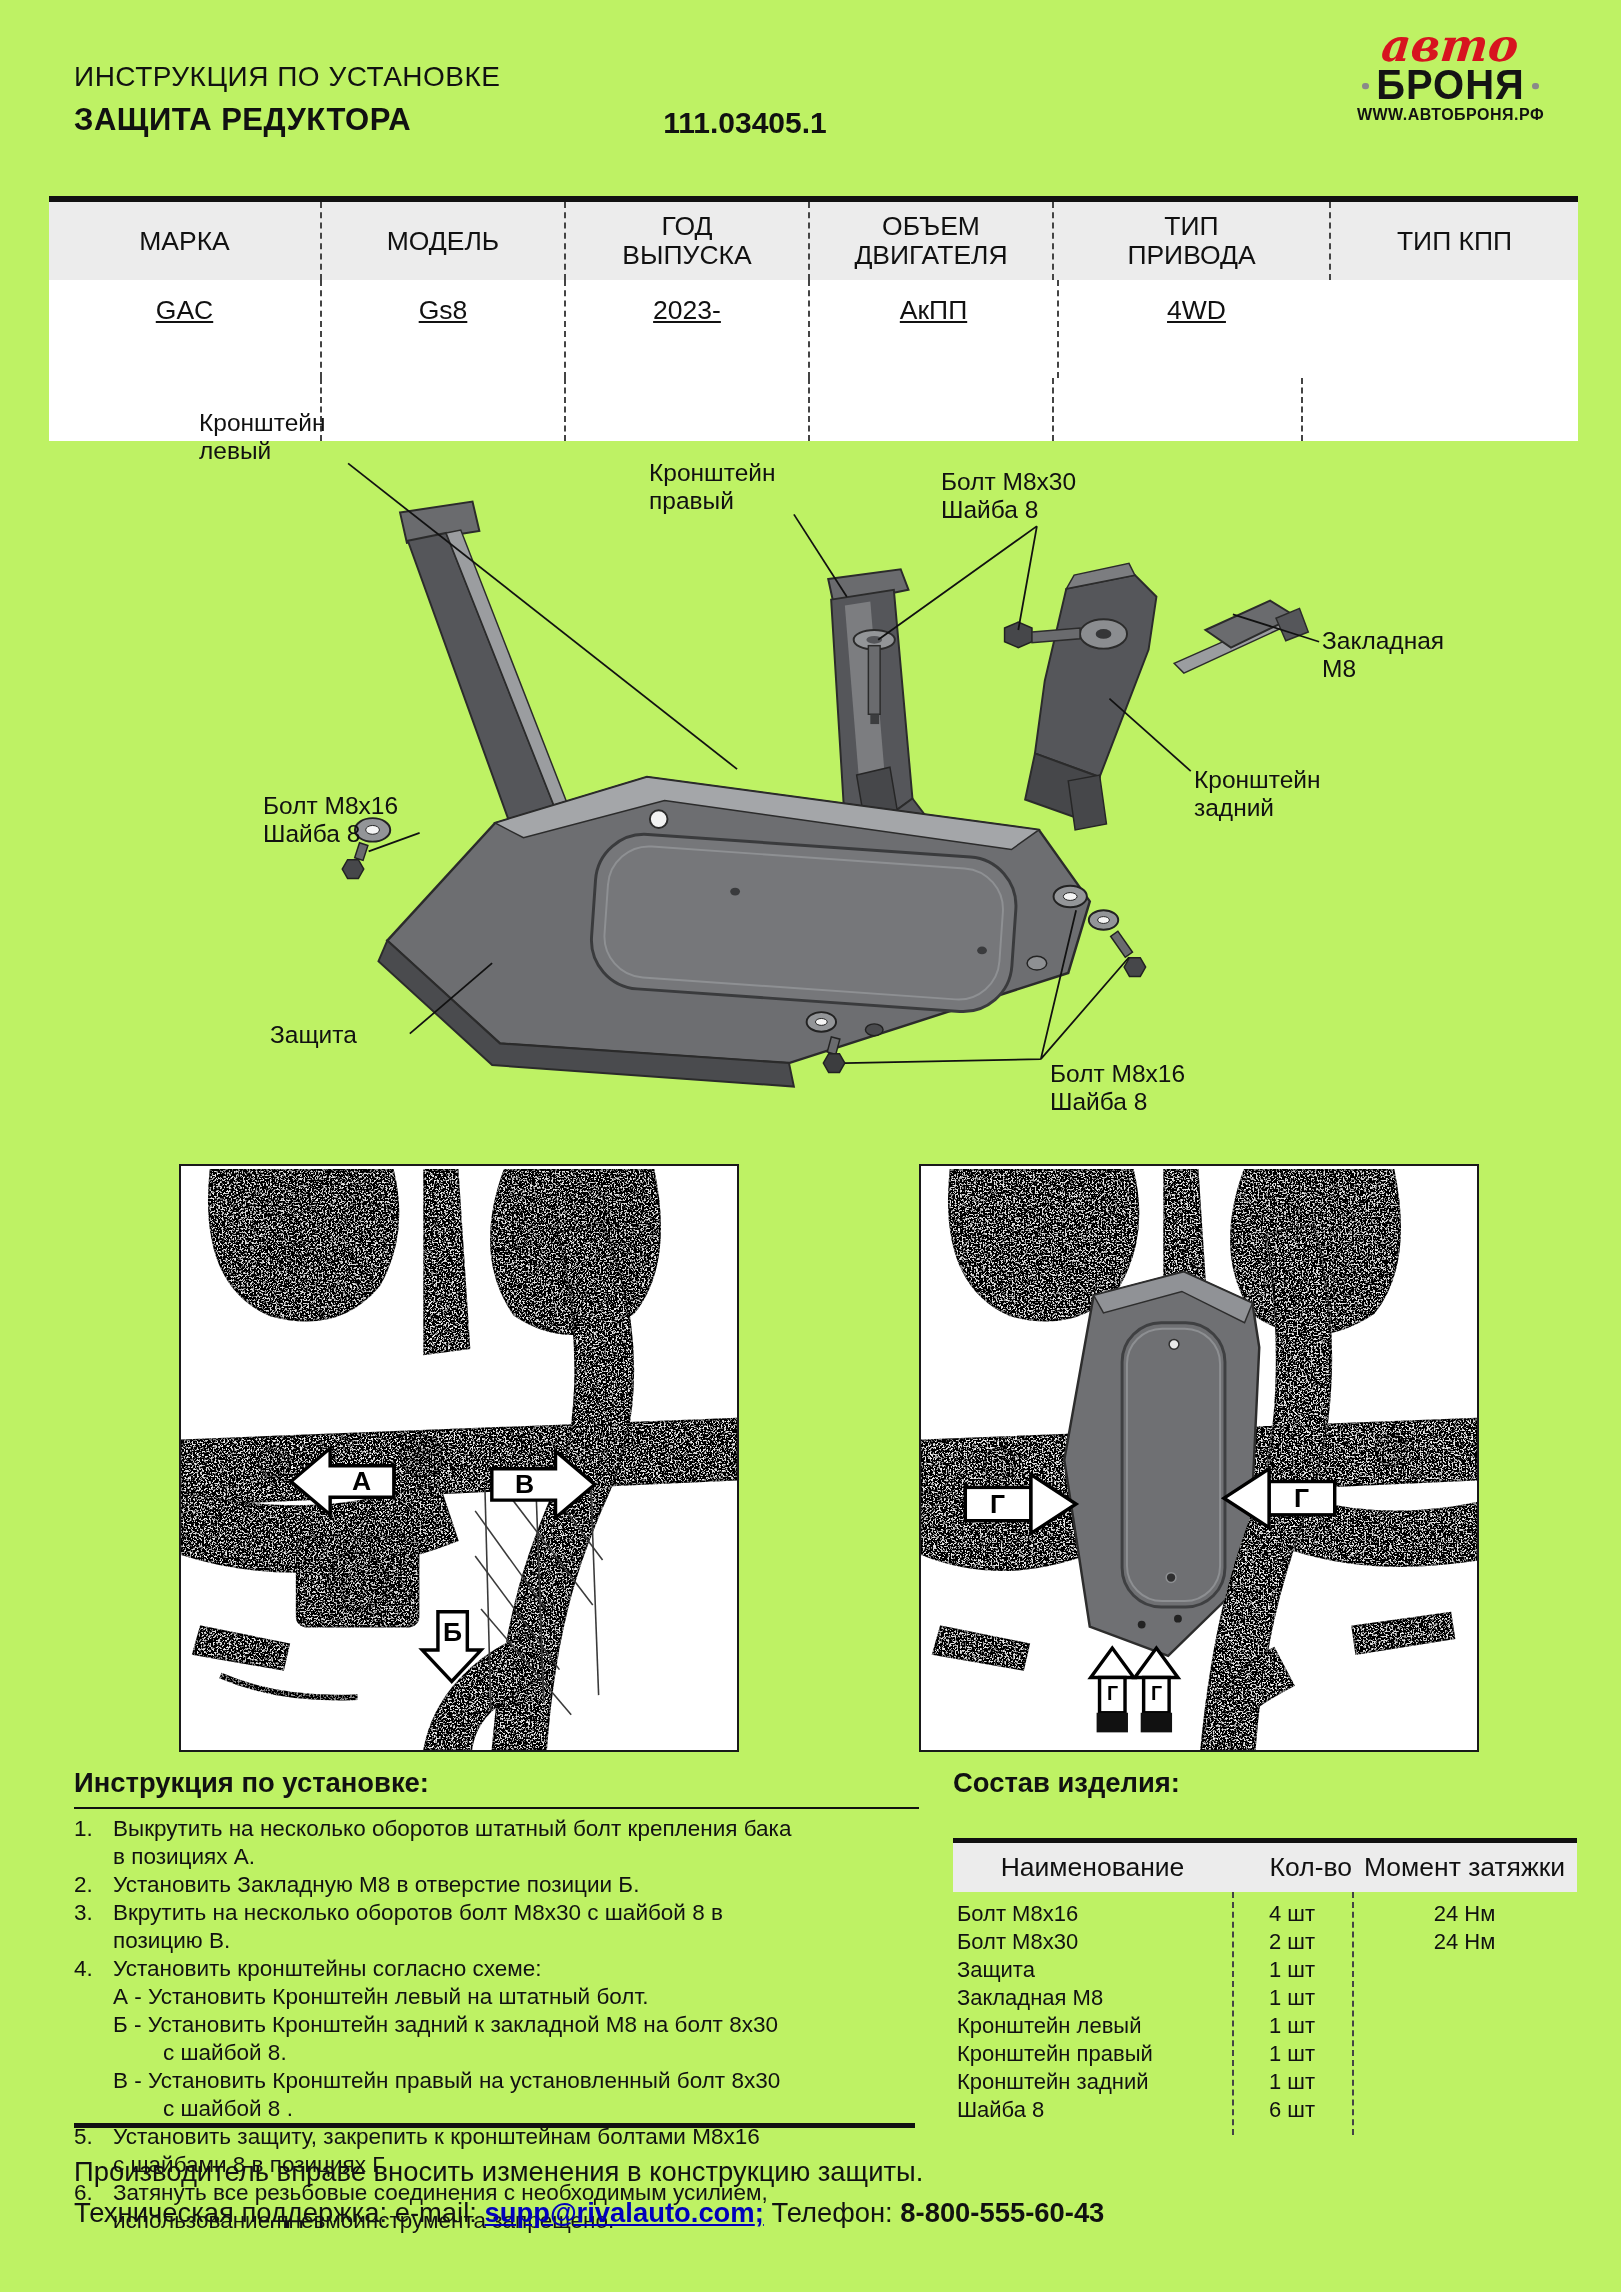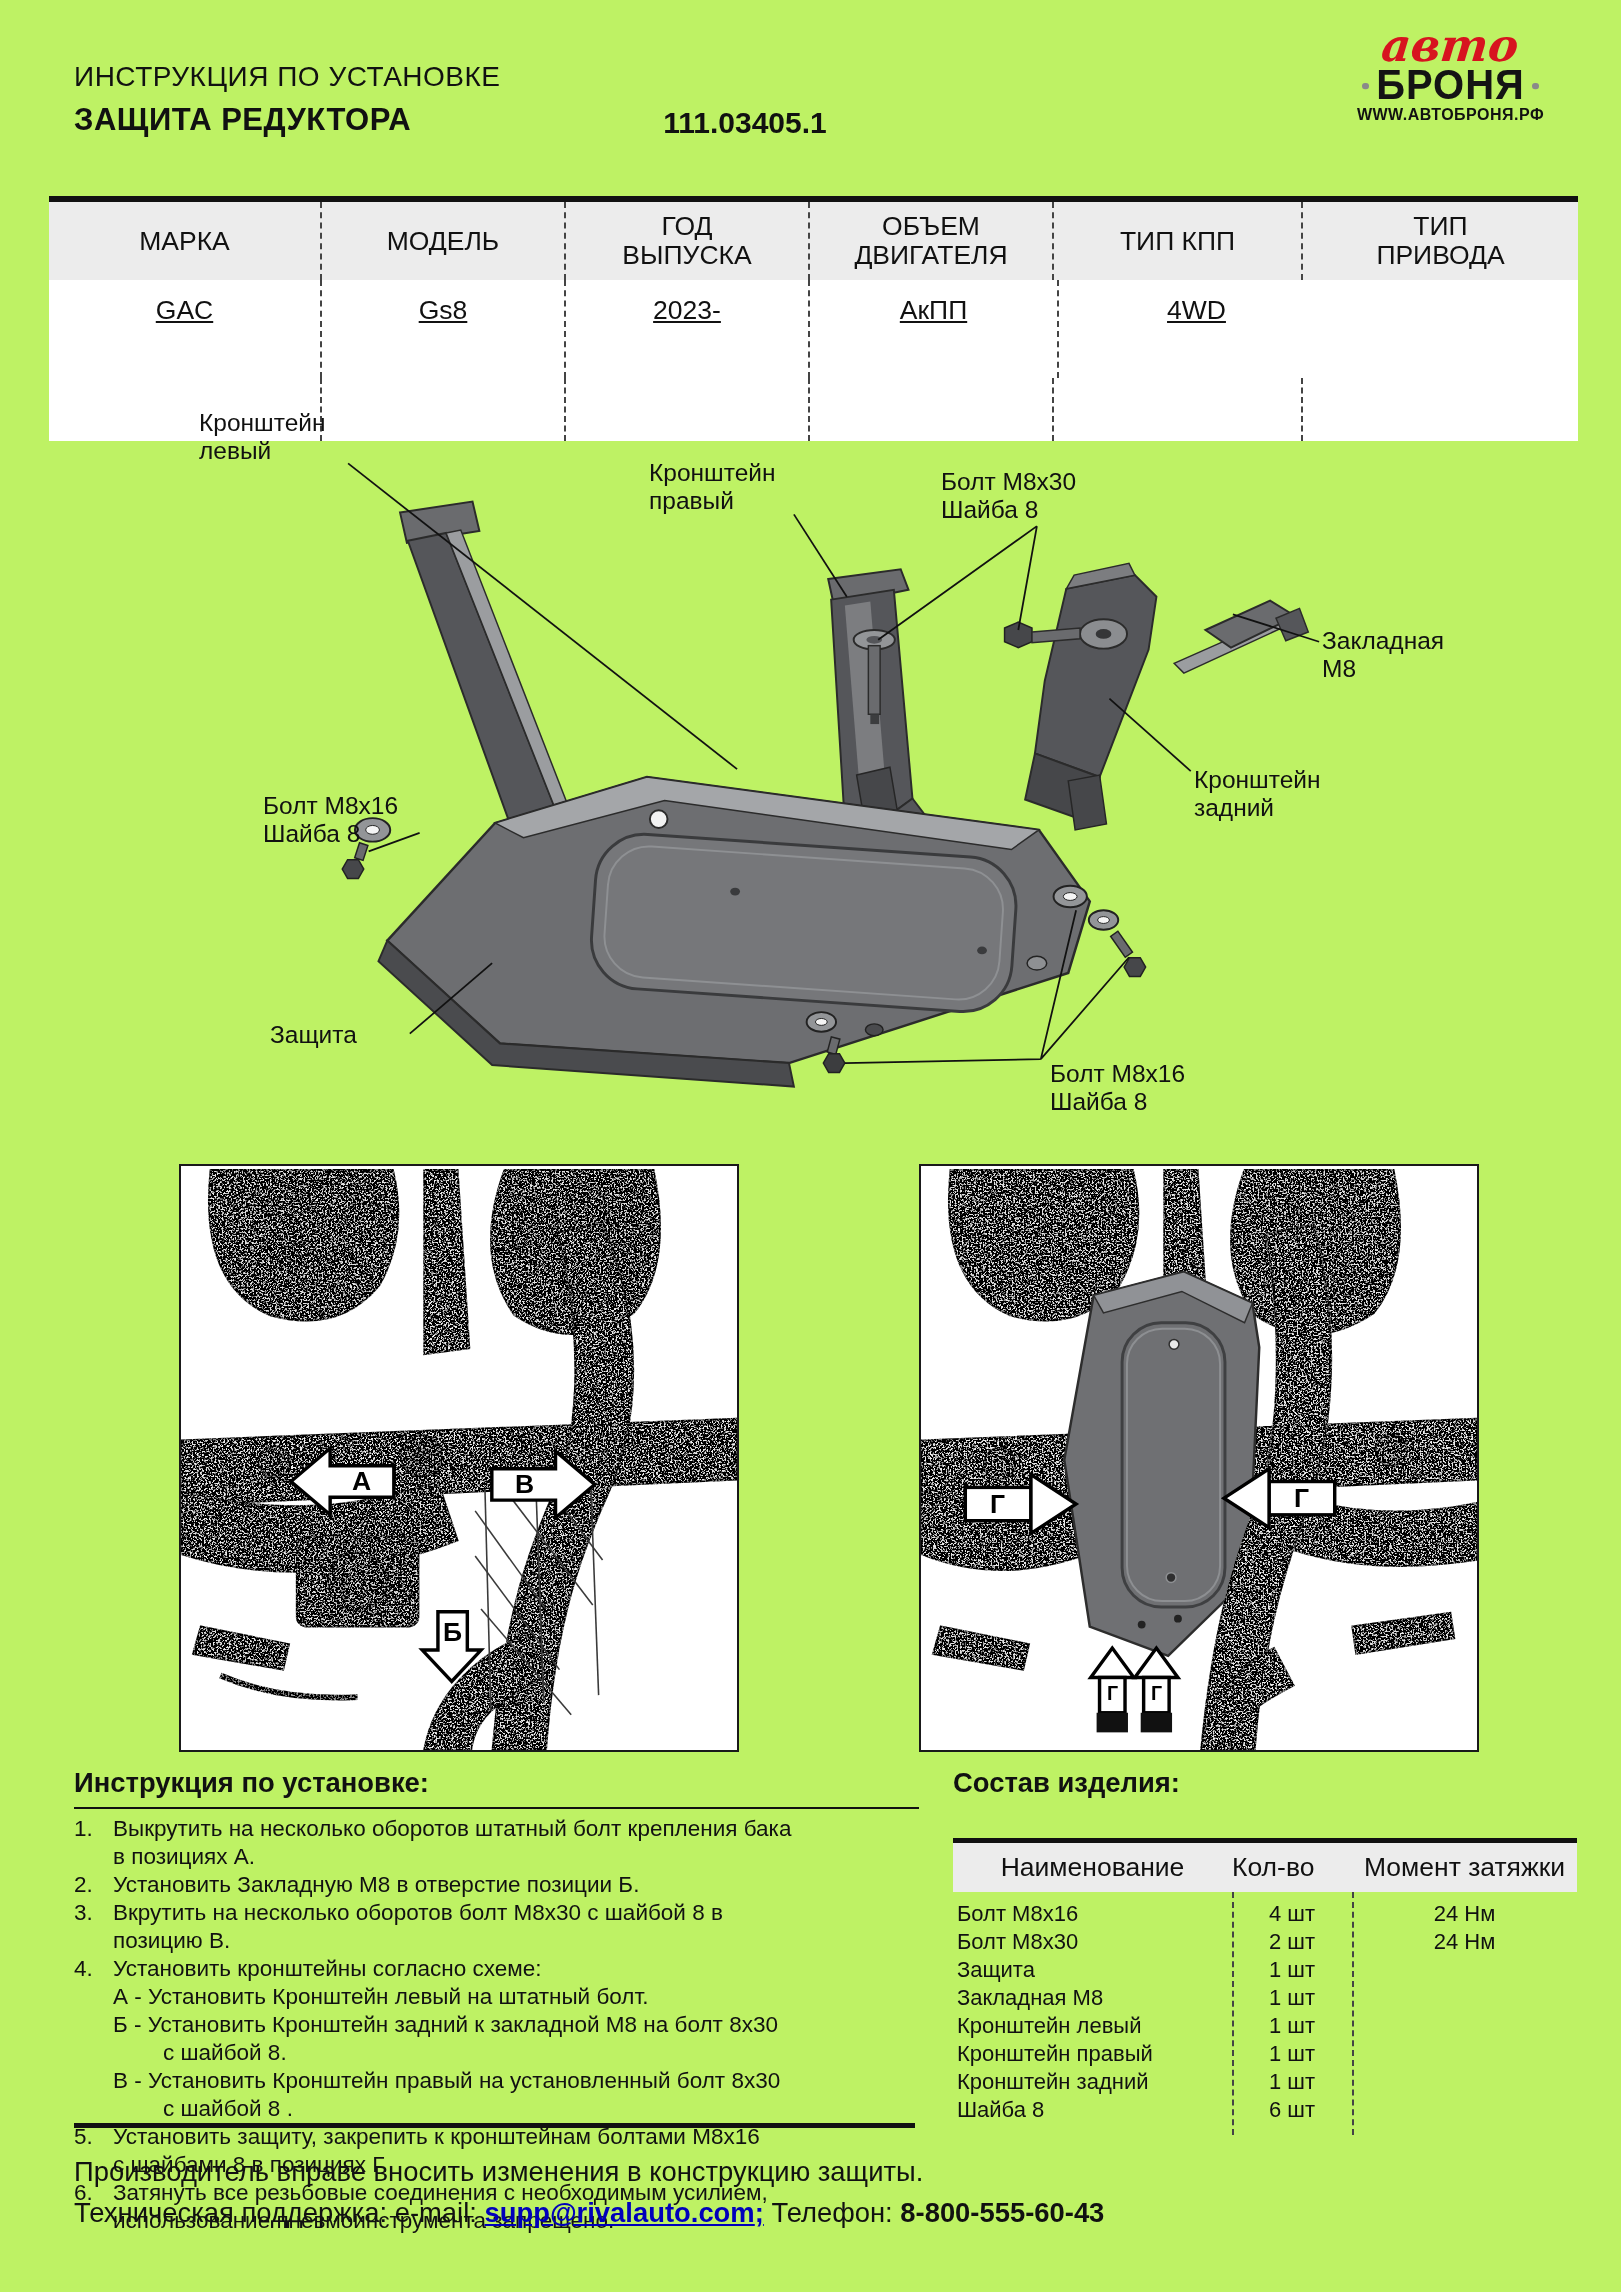--- a/index.html
+++ b/index.html
@@ -49,21 +49,21 @@
   .step{display:flex;font-size:22.5px;line-height:28px;}
   .step .num{width:39px;flex:none;}
   .step .txt{white-space:pre-wrap;}
   .instr-bottom{position:absolute;left:74px;top:2123px;width:841px;height:4.9px;background:#111;}
   
   .parts{position:absolute;left:936px;top:1767px;width:624px;margin-left:17px;}
   .parts-title{font-size:27.4px;font-weight:bold;}
   .parts-table{margin-top:39px;border-top:5.9px solid #111;}
   .parts-hdr{display:flex;background:#ececec;height:49px;align-items:center;font-size:26.5px;}
   .parts-hdr .ph0{width:279px;text-align:center;}
-  .parts-hdr .ph1{width:120px;text-align:left;}
+  .parts-hdr .ph1{width:120px;text-align:right;}
   .parts-hdr .ph2{width:225px;text-align:center;}
   .parts-body{position:relative;padding-top:7.8px;height:235px;}
   .parts-divider{position:absolute;top:0;height:243px;border-left:2px dashed #444;}
   .pd1{left:279px;} .pd2{left:399px;}
   .prow{display:flex;height:28px;font-size:22px;align-items:center;}
   .prow .pc0{width:279px;padding-left:3.9px;box-sizing:border-box;}
   .prow .pc1{width:120px;text-align:center;}
   .prow .pc2{width:225px;text-align:center;}
   
   .footer1{position:absolute;left:74px;top:2156px;font-size:27.4px;}
@@ -86,23 +86,23 @@
   </div>
 
   <div class="spec">
     <div class="spec-row hdr">
       <div class="spec-cell c0">МАРКА</div>
       <div class="spec-cell c1">МОДЕЛЬ</div>
       <div class="spec-cell c2">ГОД
 ВЫПУСКА</div>
       <div class="spec-cell c3">ОБЪЕМ
 ДВИГАТЕЛЯ</div>
-      <div class="spec-cell c4">ТИП КПП</div>
       <div class="spec-cell c5">ТИП
 ПРИВОДА</div>
+      <div class="spec-cell c4">ТИП КПП</div>
     </div>
     <div class="spec-row val">
       <div class="spec-cell c0">GAC</div>
       <div class="spec-cell c1">Gs8</div>
       <div class="spec-cell c2">2023-</div>
       <div class="spec-cell c4">АкПП</div>
       <div class="spec-cell c5">4WD</div>
     </div>
     <div class="spec-row ext">
       <div class="spec-cell c0"></div>

